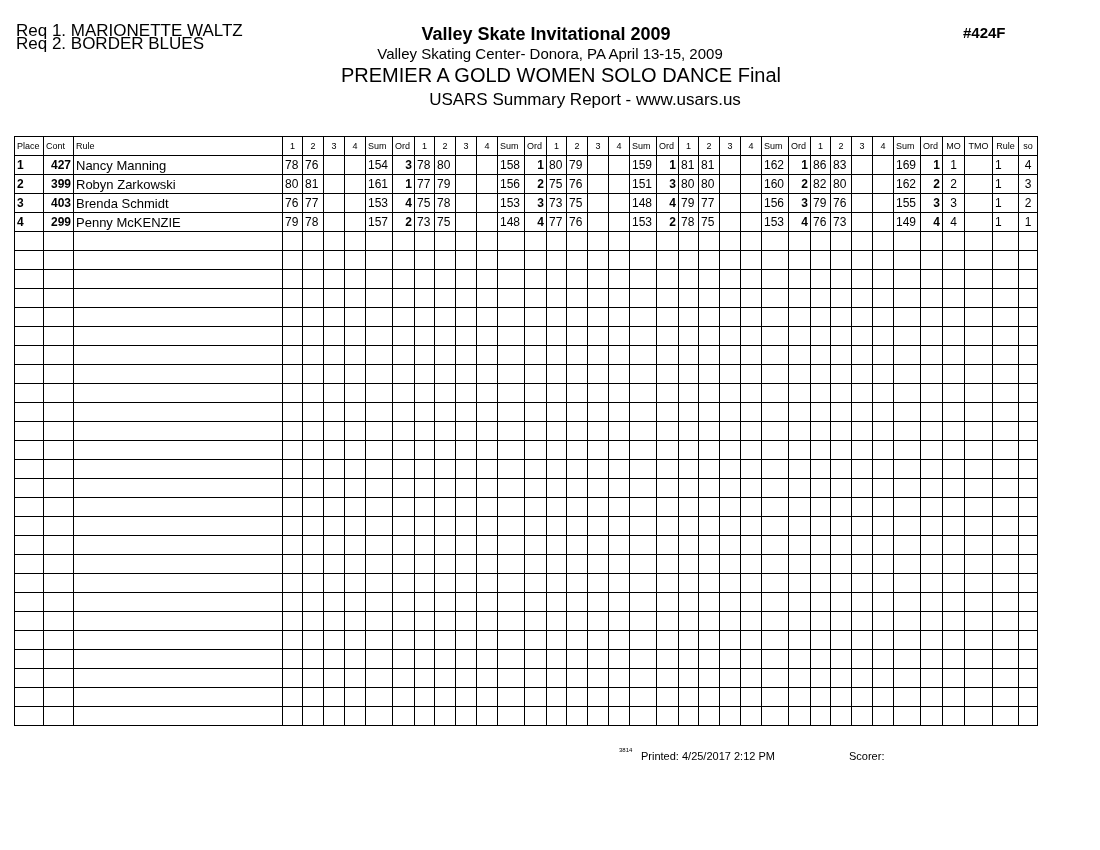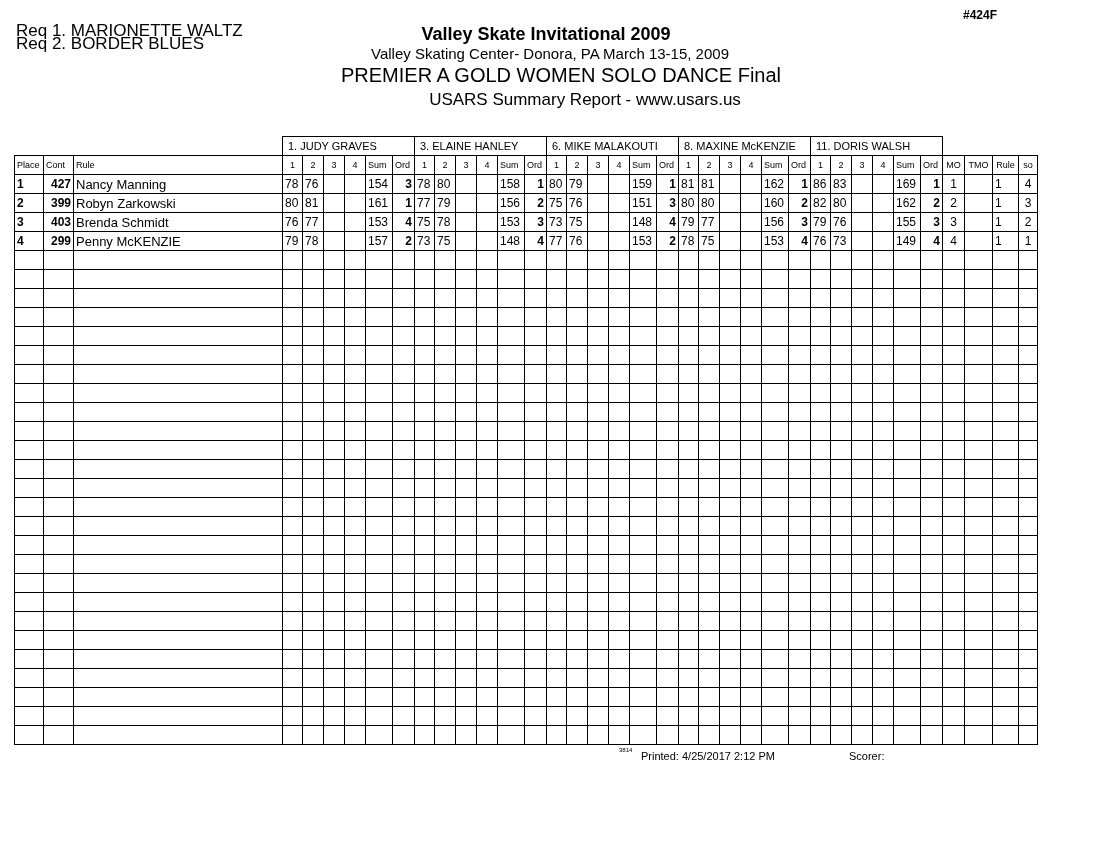--- a/index.html
+++ b/index.html
@@ -4,21 +4,21 @@
 <style>
   html,body{margin:0;padding:0;background:#fff;}
   body{width:1100px;height:850px;position:relative;overflow:hidden;font-family:"Liberation Sans",sans-serif;color:#000;}
   .req{position:absolute;left:16px;font-size:17px;line-height:12px;}
   .req1{top:25px;} .req2{top:38px;}
   .center{position:absolute;left:0;width:1100px;text-align:center;}
   .t1{top:24px;font-size:18px;font-weight:bold;left:-4px;}
   .t2{top:45px;font-size:15px;}
   .t3{top:64px;font-size:20px;font-weight:normal;margin-left:11px;}
   .t4{top:90px;font-size:17px;padding-left:35px;}
-  .num{position:absolute;left:963px;top:8px;font-size:12px;font-weight:bold;}
+  .num{position:absolute;left:963px;top:24px;font-size:15px;font-weight:bold;}
   table.grid{position:absolute;left:14px;top:136px;border-collapse:collapse;table-layout:fixed;font-size:11px;}
   table.grid td{border:1px solid #000;padding:0 2px;height:18px;overflow:hidden;white-space:nowrap;}
   .judge-row td{height:18px;}
   .judge-row td.blank{border:none;}
   .judge-row td.jname{font-size:11px;padding-left:5px;}
   .hdr td{font-size:9px;height:17px;border-bottom:3px double #000;}
   .hdr td.c{text-align:center;}
   td.r{text-align:left;}
   td.c{text-align:center;}
   td.ord{border-right:4px solid #000;font-weight:bold;text-align:right;font-size:12px;}
@@ -32,21 +32,21 @@
   .f-printed{left:641px;}
   .f-scorer{left:849px;}
 </style>
 </head>
 <body>
 
 <div class="req req1">Req  1.  MARIONETTE WALTZ</div>
 <div class="req req2">Req  2.  BORDER BLUES</div>
 
 <div class="center t1">Valley Skate Invitational 2009</div>
-<div class="center t2">Valley Skating Center- Donora, PA  March 13-15, 2009</div>
+<div class="center t2">Valley Skating Center- Donora, PA  April 13-15, 2009</div>
 <div class="center t3">PREMIER A GOLD WOMEN SOLO DANCE Final</div>
 <div class="center t4">USARS Summary Report - www.usars.us</div>
 <div class="num">#424F</div>
 
 <table class="grid" id="grid">
   <colgroup id="cols">
       <col style="width: 29px;">
       <col style="width: 30px;">
       <col style="width: 209px;">
       <col style="width: 20px;">
@@ -78,29 +78,20 @@
       <col style="width: 21px;">
       <col style="width: 21px;">
       <col style="width: 27px;">
       <col style="width: 22px;">
       <col style="width: 22px;">
       <col style="width: 28px;">
       <col style="width: 26px;">
       <col style="width: 19px;">
     </colgroup>
   <tbody id="tbody">
-      <tr class="judge-row">
-        <td colspan="3" class="blank"></td>
-        <td colspan="6" class="jname">1.  JUDY GRAVES</td>
-        <td colspan="6" class="jname">3.  ELAINE HANLEY</td>
-        <td colspan="6" class="jname">6.  MIKE MALAKOUTI</td>
-        <td colspan="6" class="jname">8.  MAXINE McKENZIE</td>
-        <td colspan="6" class="jname">11.  DORIS WALSH</td>
-        <td colspan="4" class="blank"></td>
-      </tr>
       <tr class="hdr">
         <td>Place</td>
         <td>Cont</td>
         <td>Rule</td>
         <td class="c">1</td>
         <td class="c">2</td>
         <td class="c">3</td>
         <td class="c">4</td>
         <td>Sum</td>
         <td class="hord">Ord</td>

